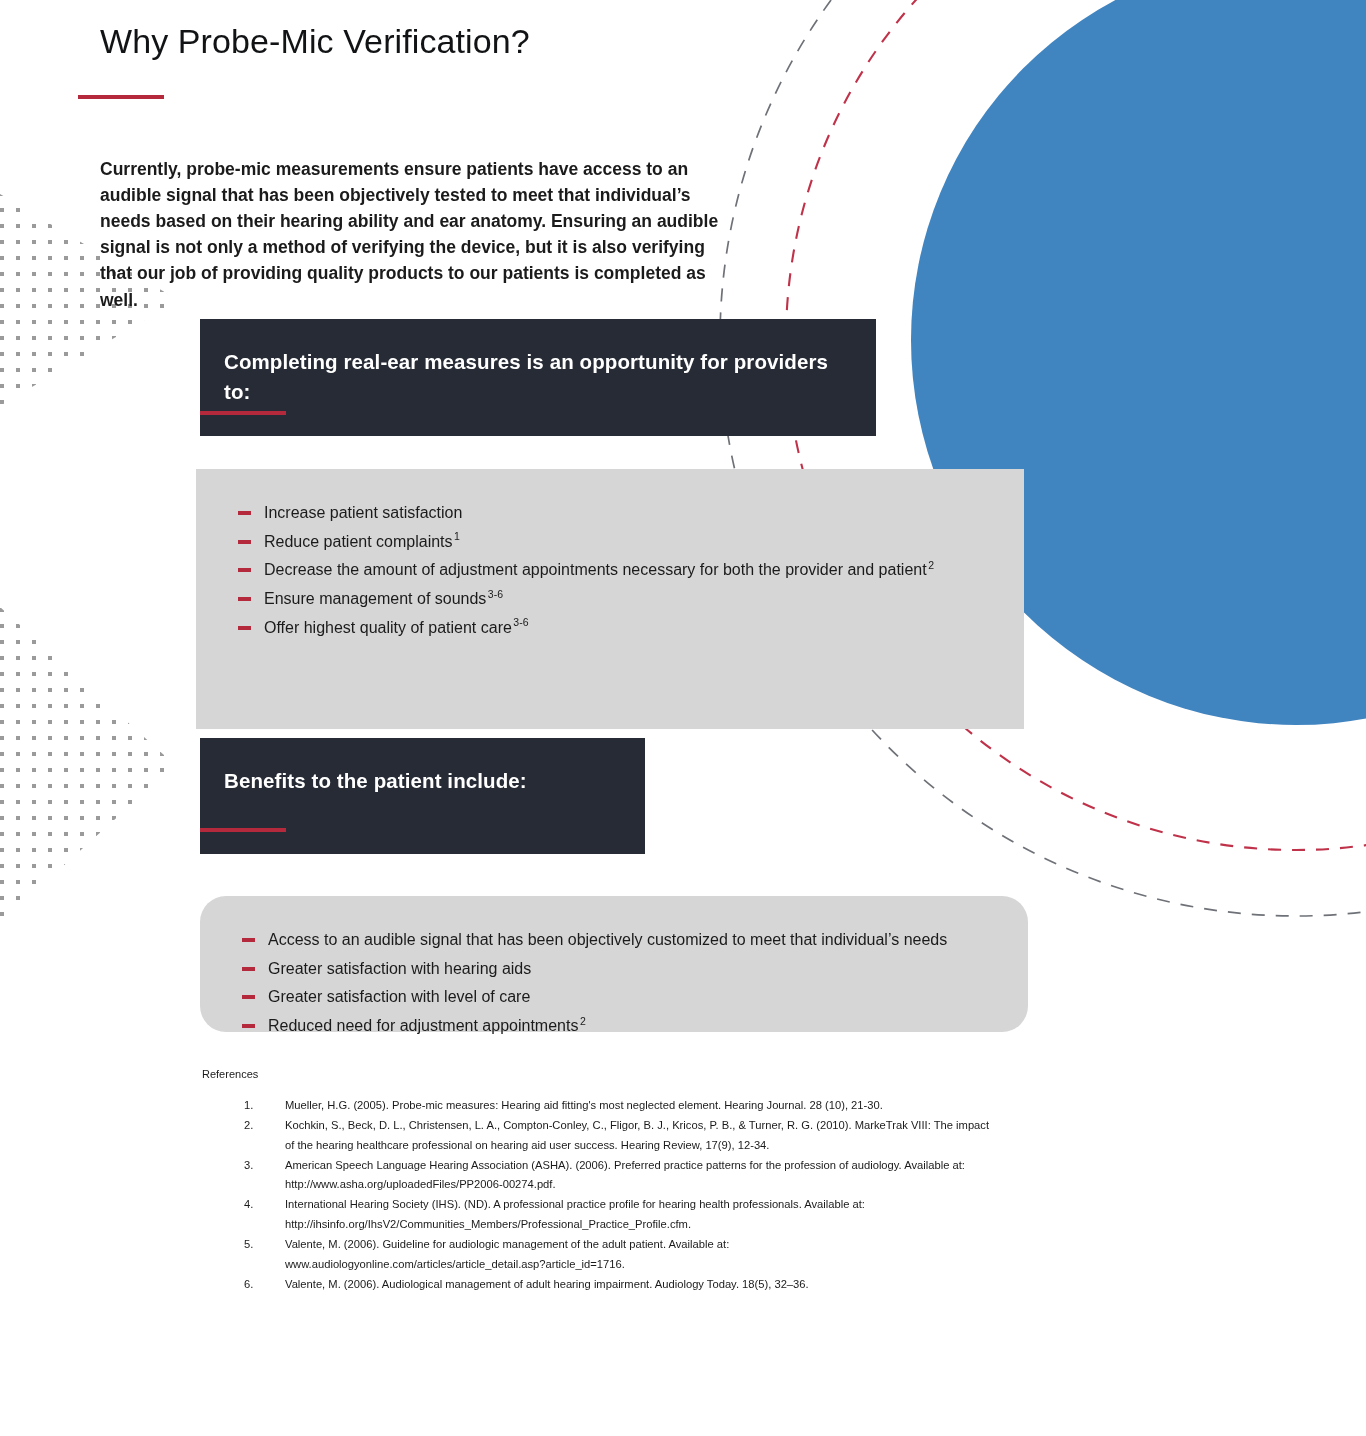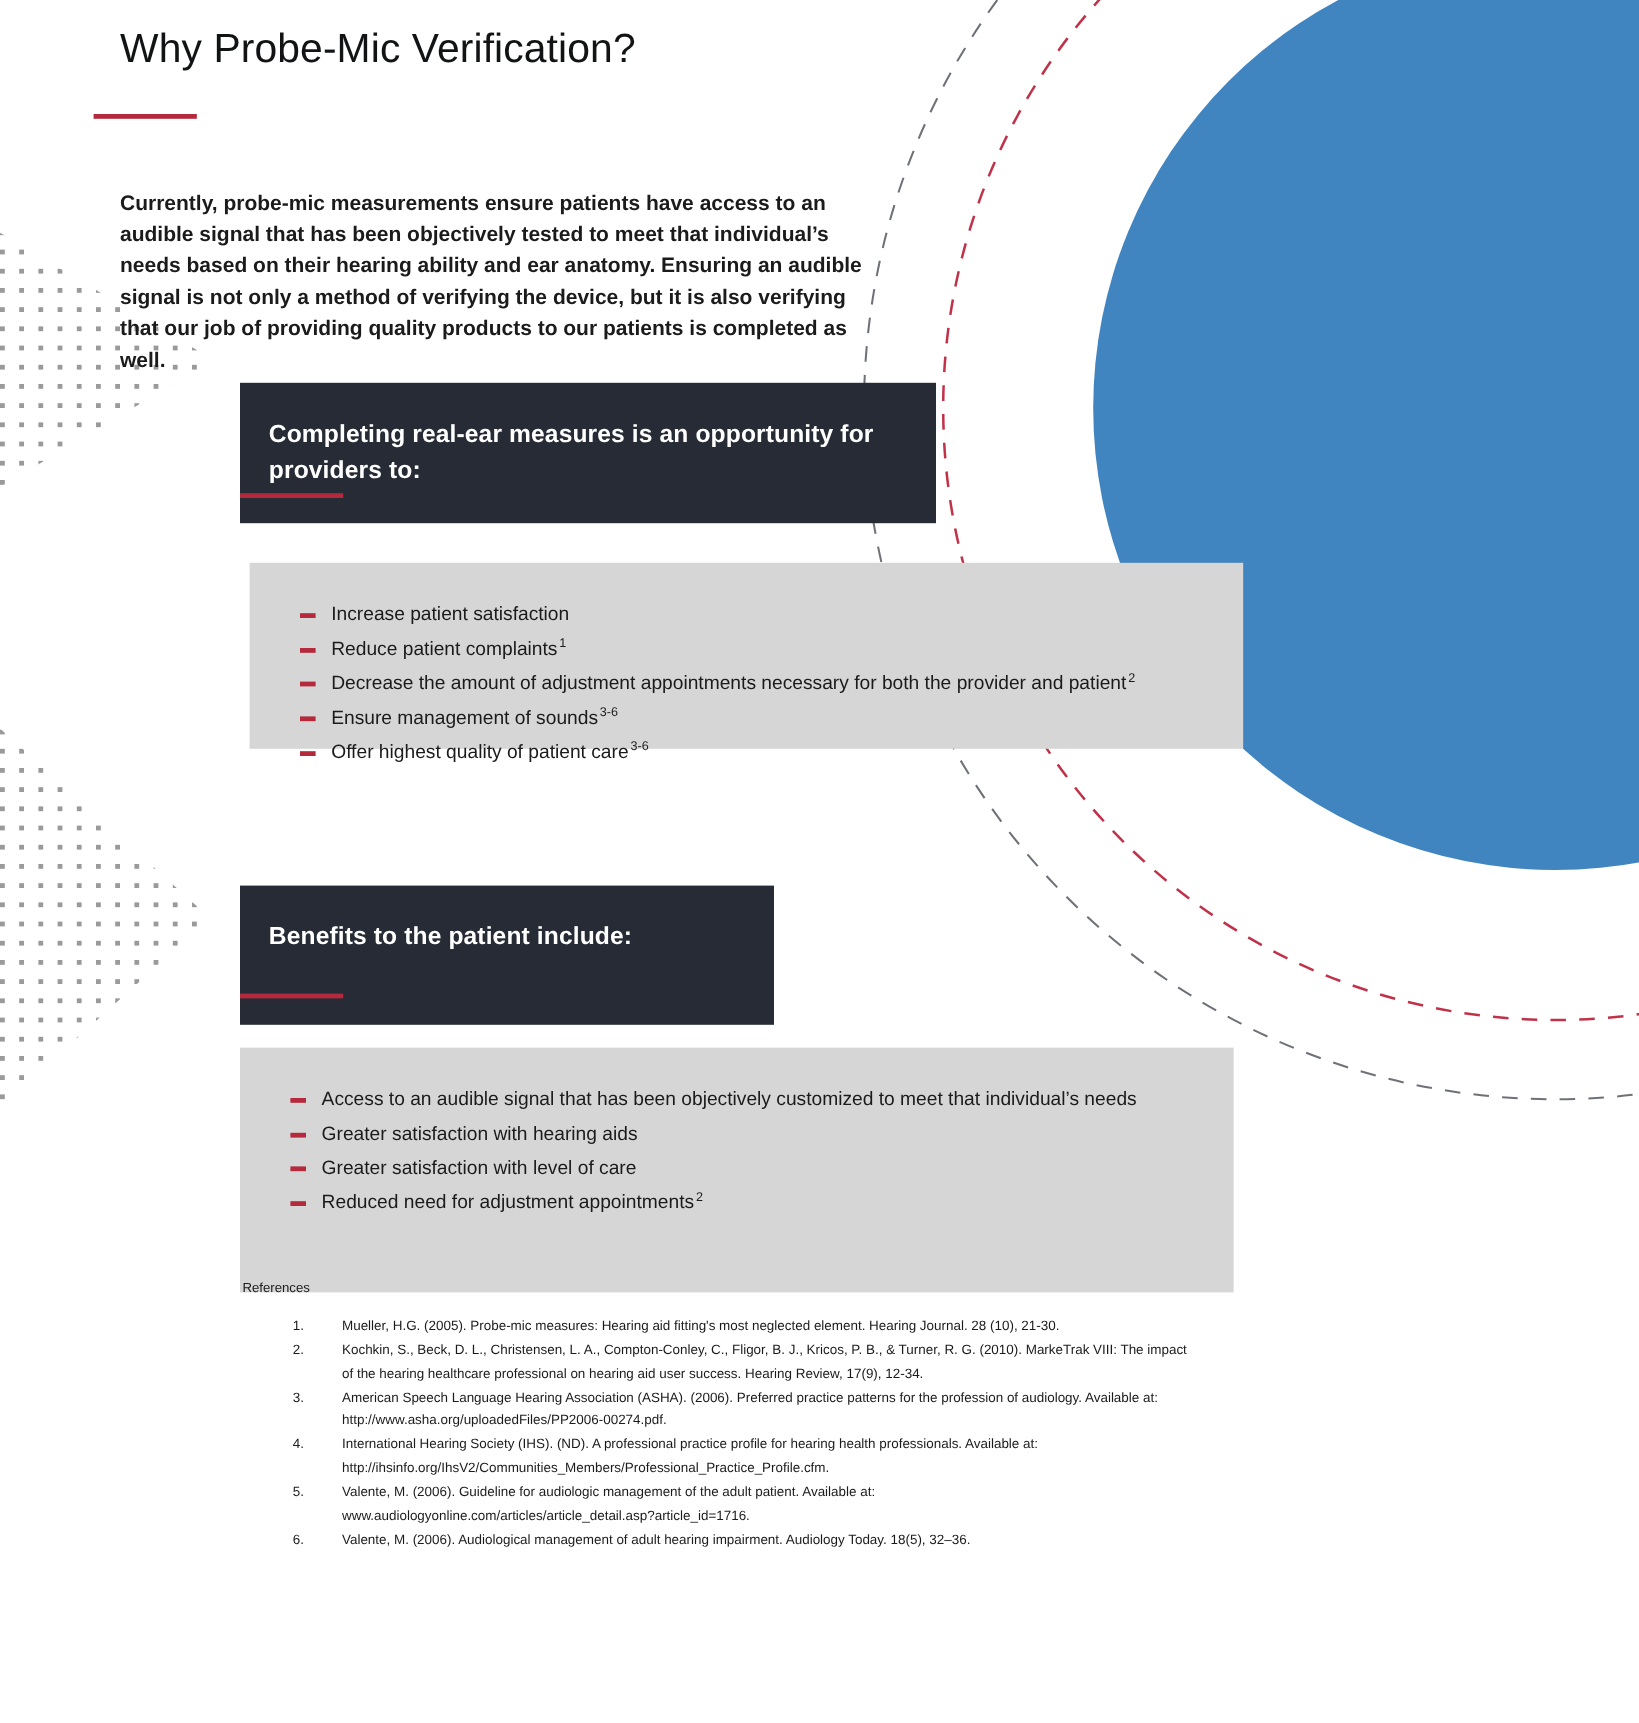--- a/index.html
+++ b/index.html
@@ -40,31 +40,31 @@
   }
   .panel-dark .panel-title{
     position:absolute; left:24px; top:28px; right:20px;
     font-size:20.5px; font-weight:bold; line-height:30px;
     letter-spacing:.1px;
   }
   .panel-dark .panel-rule{
     position:absolute; left:0px; bottom:21px;
     width:86px; height:4px; background:#b4293c;
   }
-  #panel-providers{ left:200px; top:319px; width:580px; height:117px; }
+  #panel-providers{ left:200px; top:319px; width:676px; height:117px; }
   #panel-benefits { left:200px; top:738px; width:445px; height:116px; }
   #panel-benefits .panel-title{ top:28px; }
   #panel-benefits .panel-rule{ bottom:22px; }
 
   
   .panel-grey{
     position:absolute; background:#d6d6d6;
   }
-  #list-providers{ left:208px; top:469px; width:828px; height:155px; }
-  #list-benefits { left:200px; top:873px; width:828px; height:204px; }
+  #list-providers{ left:196px; top:469px; width:828px; height:260px; }
+  #list-benefits { left:200px; top:896px; width:828px; height:136px;border-radius:26px; }
 
   .bullets{ position:absolute; left:40px; top:30px; right:14px; margin:0; padding:0; list-style:none; }
   #list-benefits .bullets{ top:30px; }
   .bullets li{
     position:relative; padding-left:28px;
     font-size:16px; line-height:28.5px; color:#1b1b1b;
     margin-bottom:0.2px;
   }
   .bullets li .dash{
     position:absolute; left:2px; top:12px;

